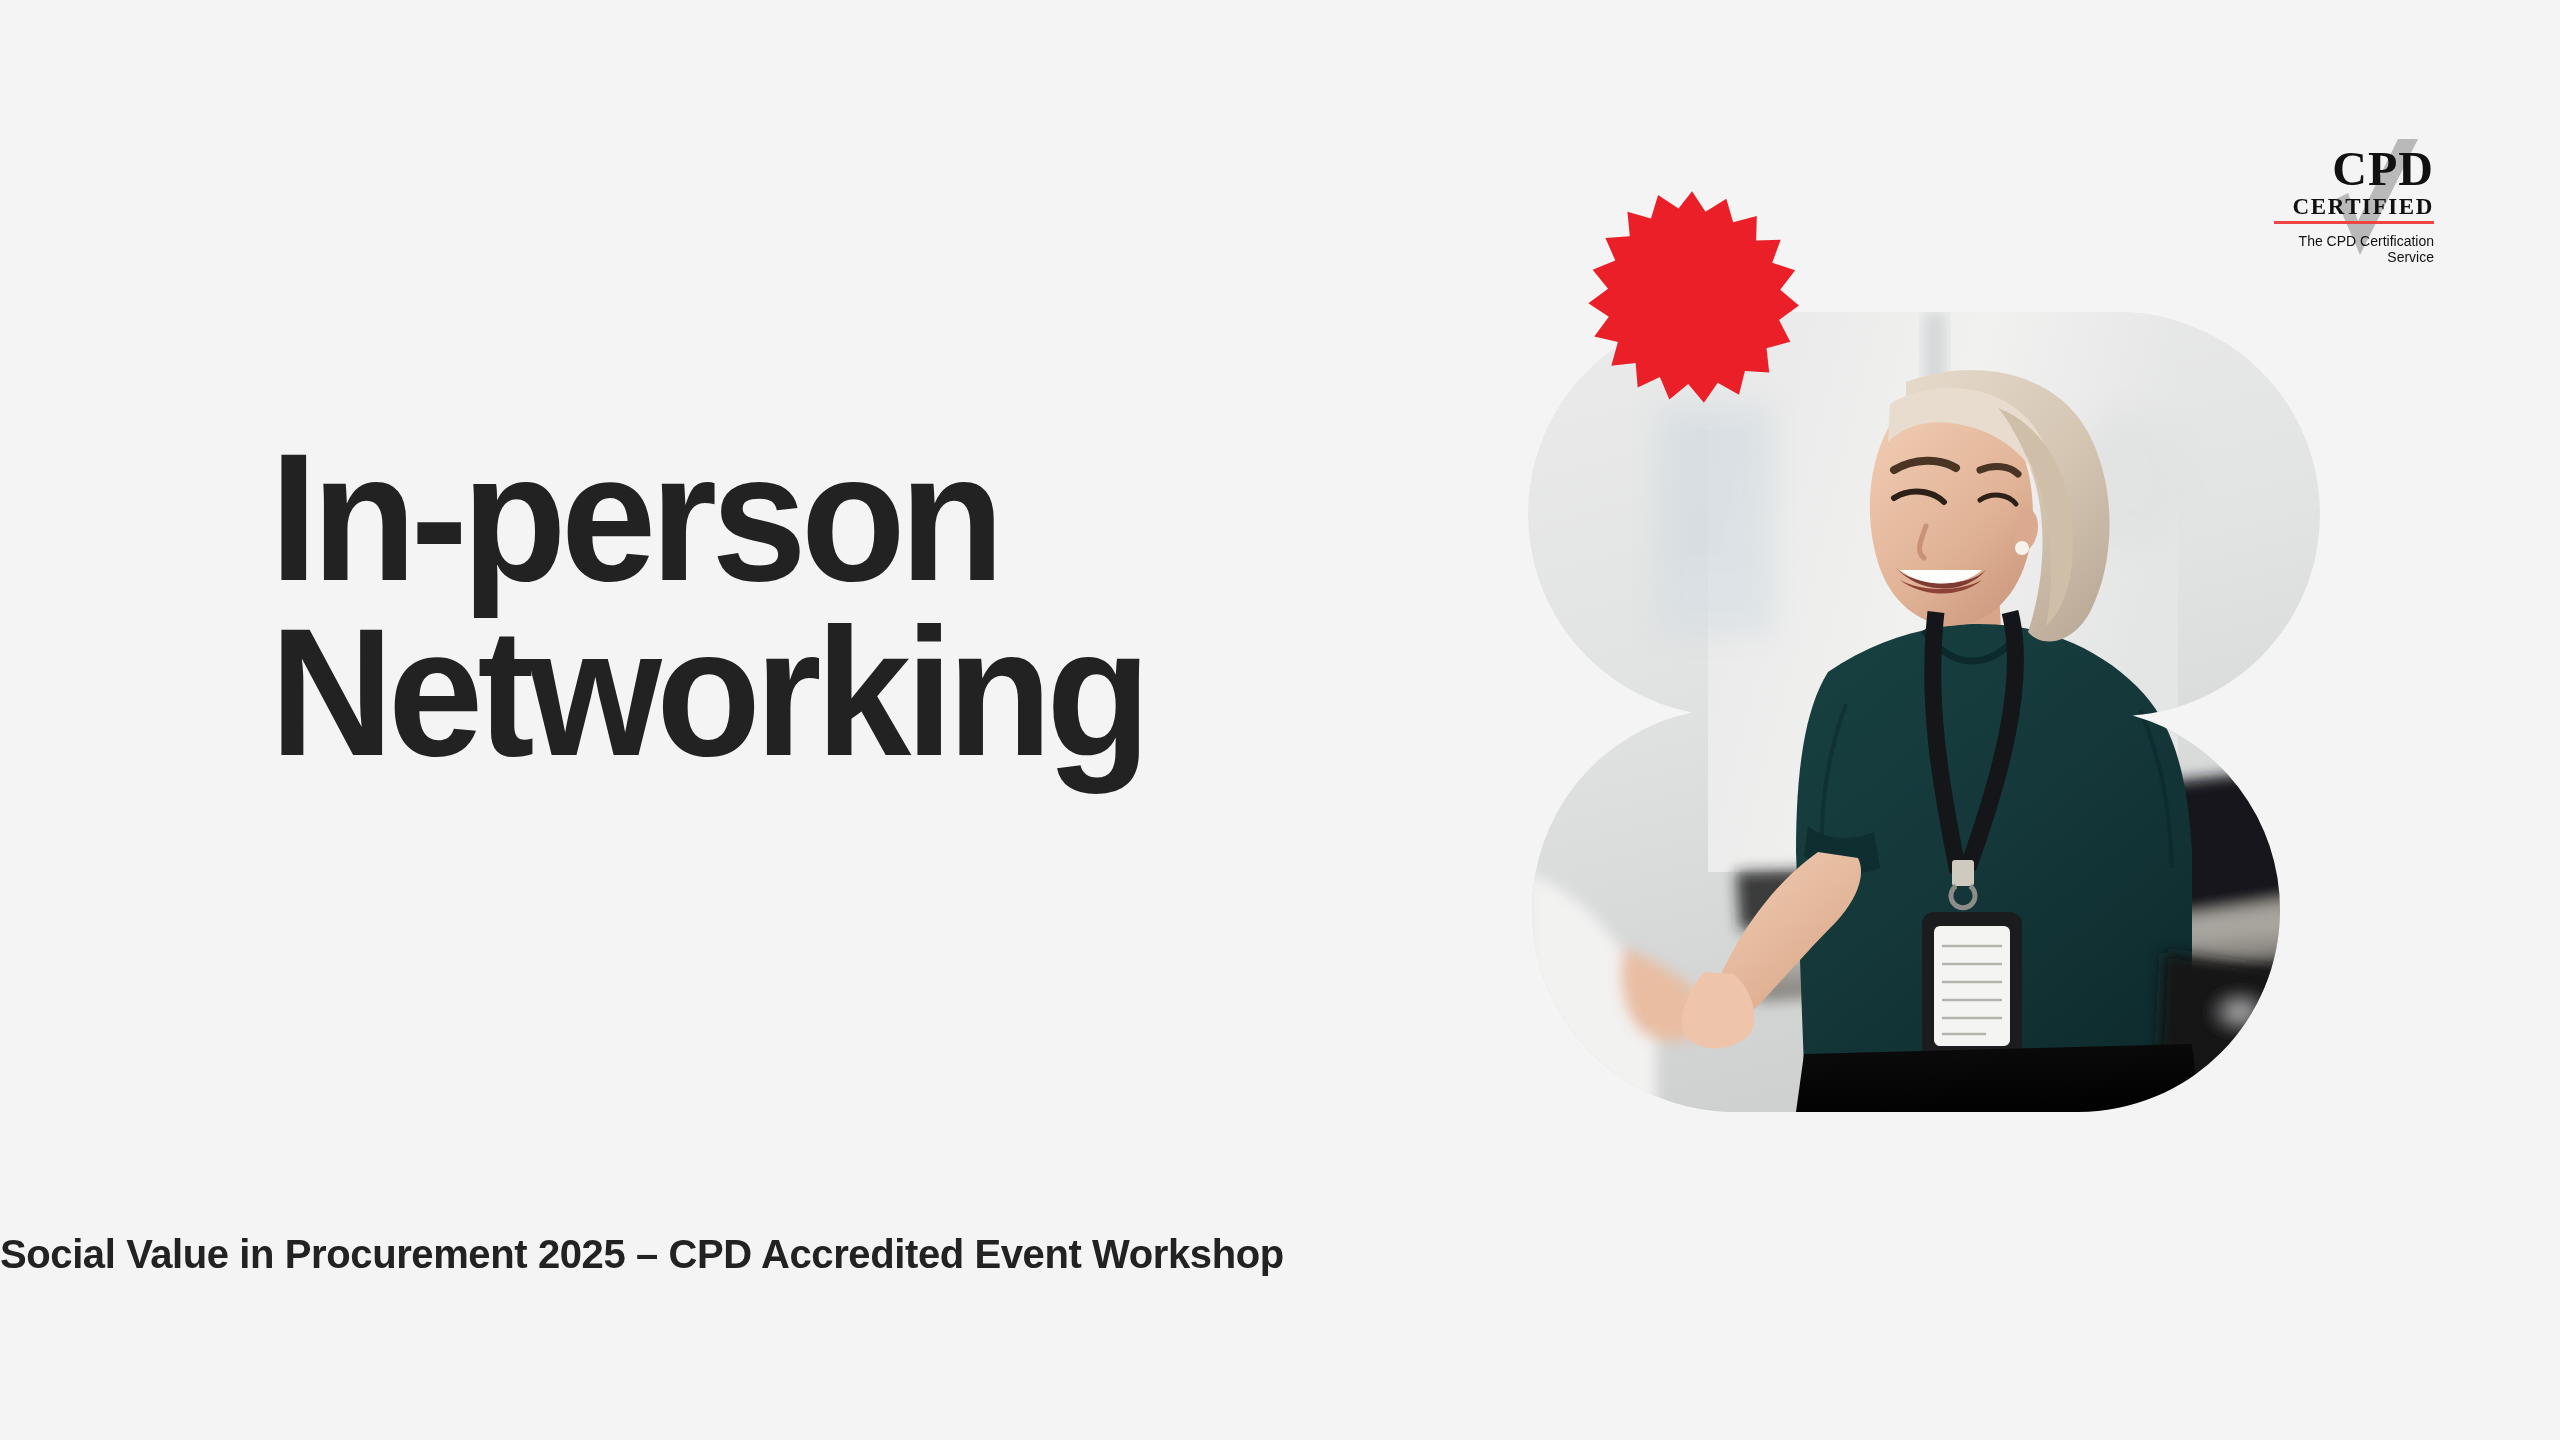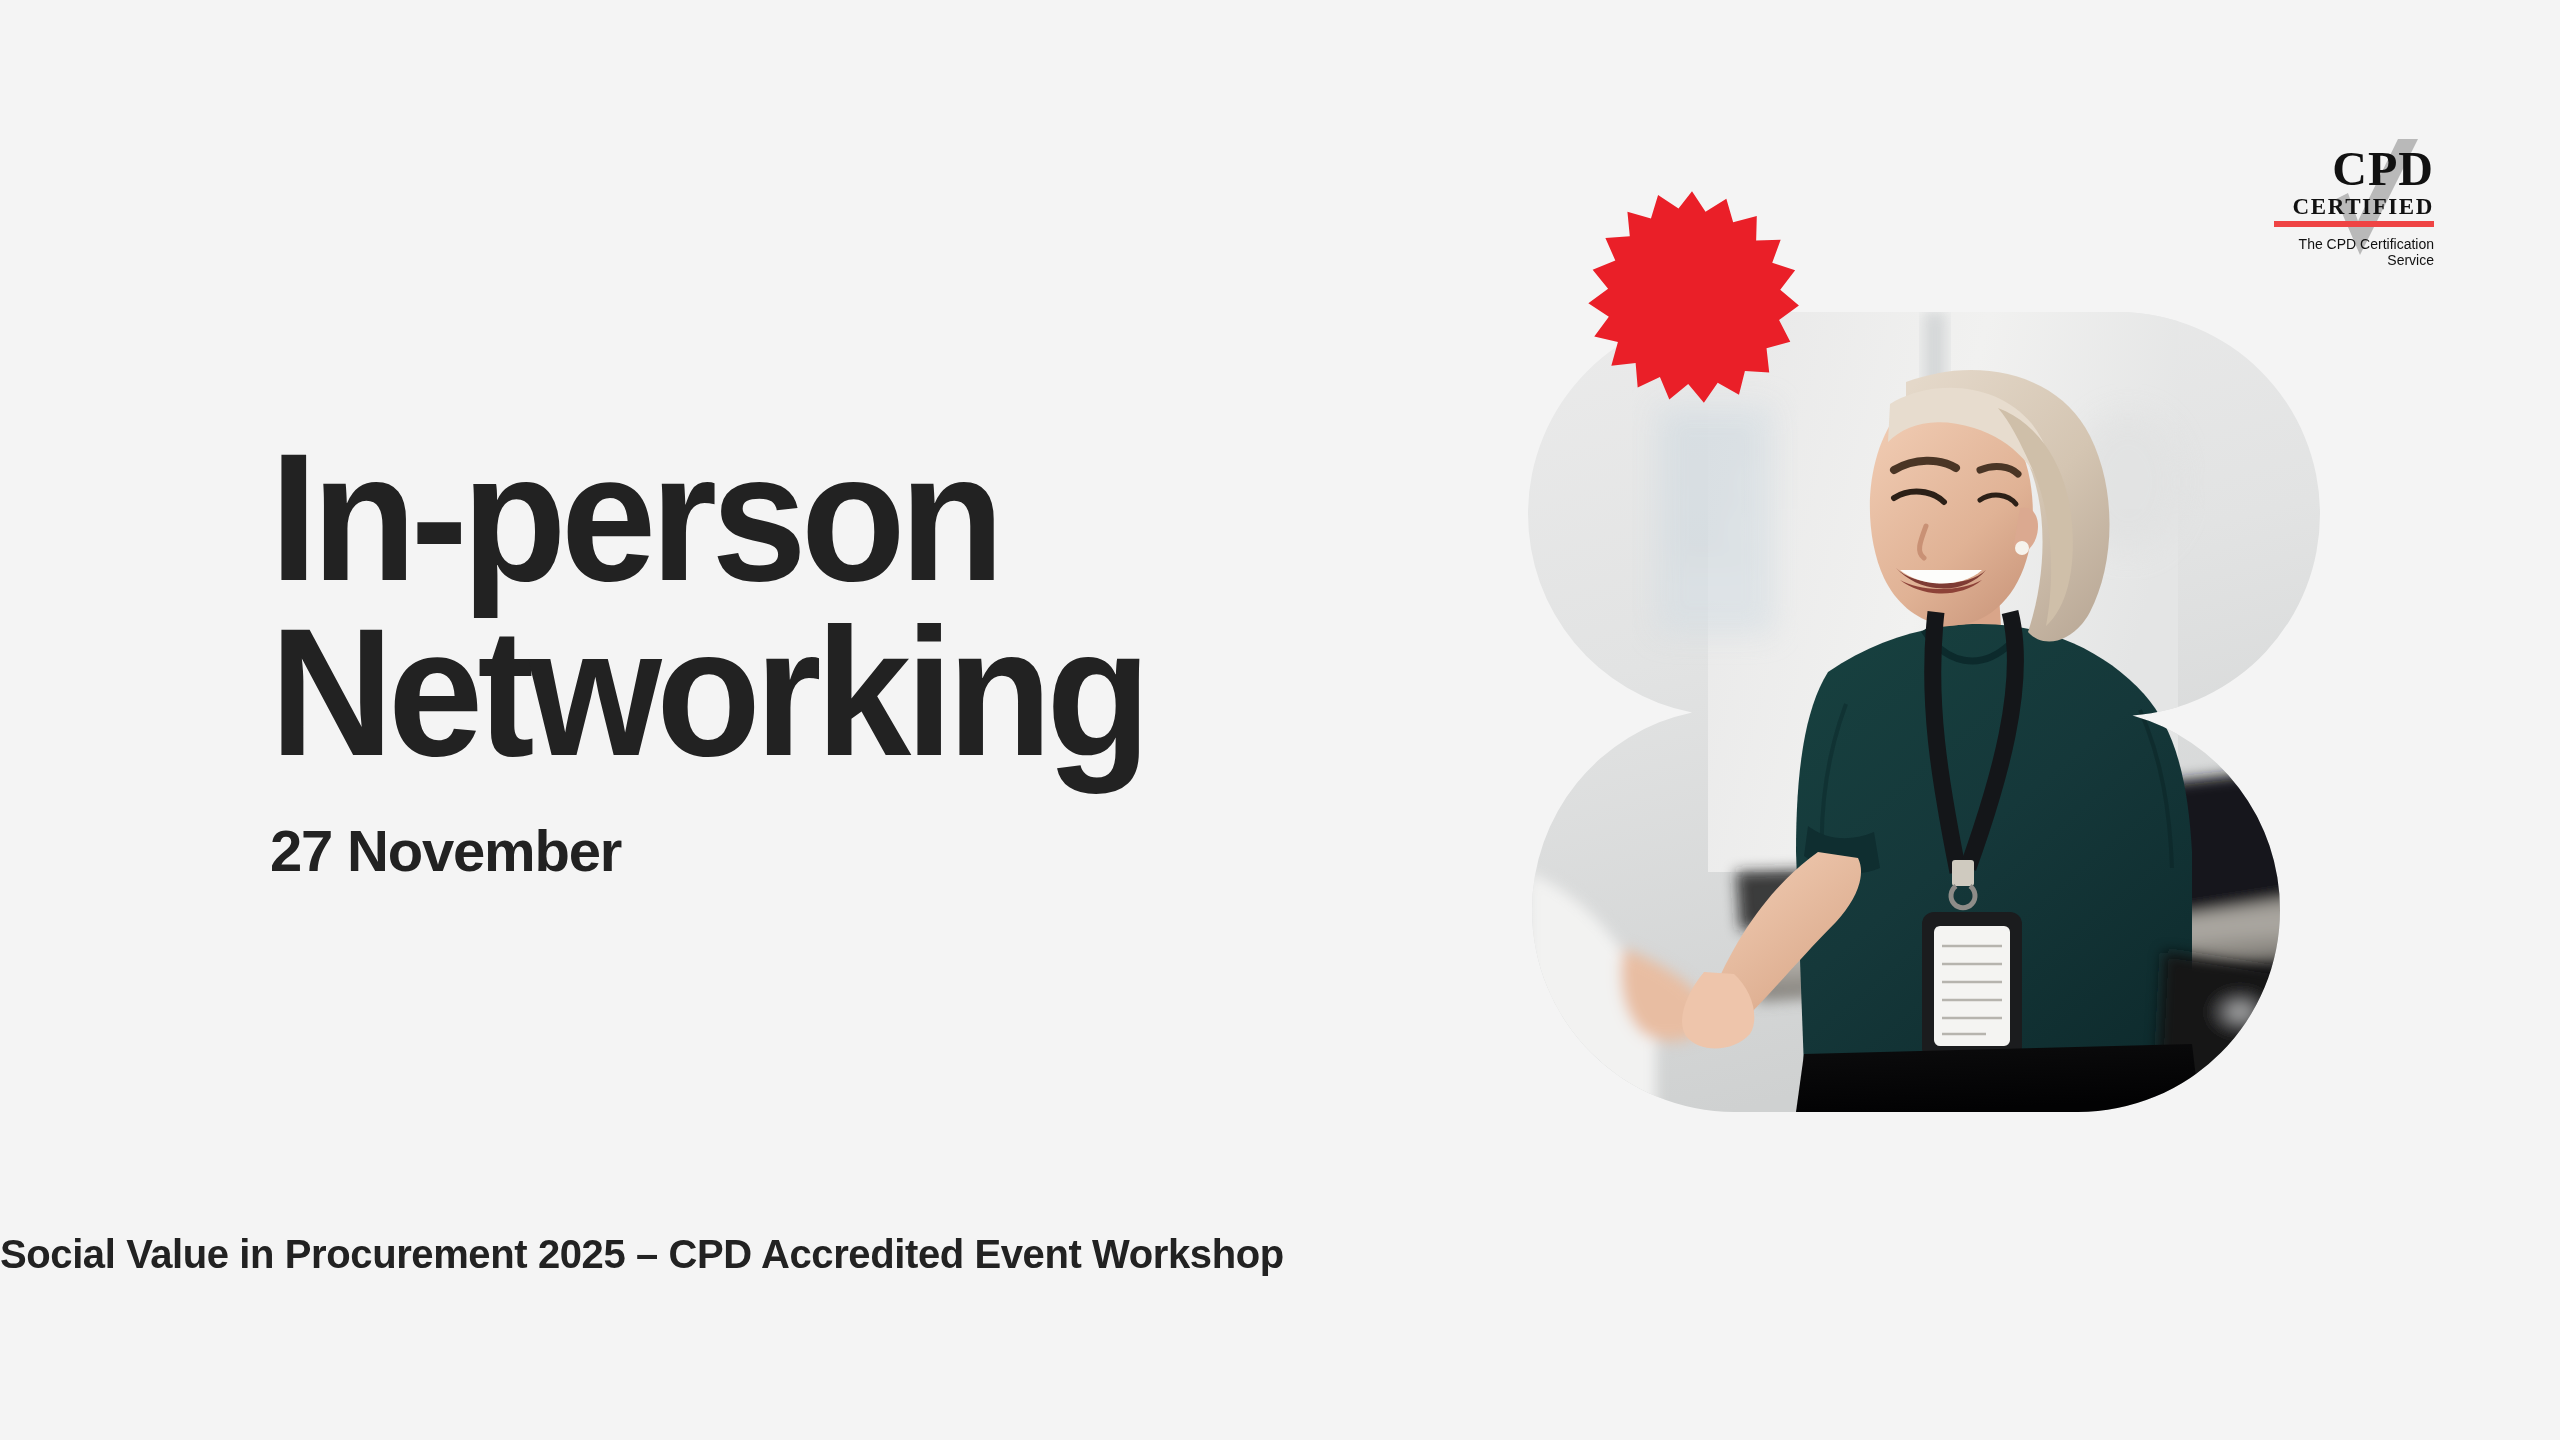--- a/index.html
+++ b/index.html
@@ -98,21 +98,21 @@
     letter-spacing: 1px;
     display: block;
   }
   .cpd-sub {
     font-family: "Liberation Serif", serif;
     font-weight: 700;
     font-size: 23px;
     letter-spacing: 1.6px;
     display: block;
     padding-top: 2px;
-    border-bottom: 6px solid #ef4444;
+    border-bottom: 3px solid #ef4444;
     padding-bottom: 3px;
   }
   .cpd-service {
     font-family: "Liberation Sans", sans-serif;
     font-weight: 400;
     font-size: 14px;
     display: block;
     padding-top: 9px;
     line-height: 1.15;
     color: #111111;
@@ -144,21 +144,20 @@
   }
 </style>
 </head>
 <body>
 
 <div class="banner" style="background: rgb(244, 244, 244);">
 
   <div class="text-block">
     <h1 class="headline">In-person
 Networking</h1>
-    <p class="date-line">27 November</p>
   </div>
 
   <div class="caption">Social Value in Procurement 2025 – CPD Accredited Event Workshop</div>
 
   <div class="cpd-logo">
     <svg class="cpd-check" viewBox="0 0 100 125">
       <path d="M10 62 L34 118 L92 2 L72 2 L32 84 L22 56 Z" fill="#b9b9b9"></path>
     </svg>
     <div class="cpd-inner">
       <span class="cpd-main">CPD</span>

